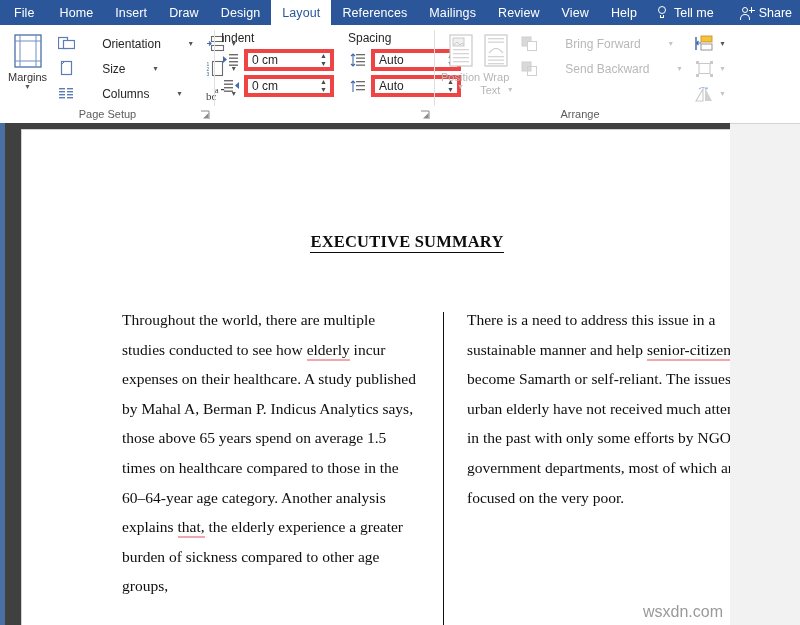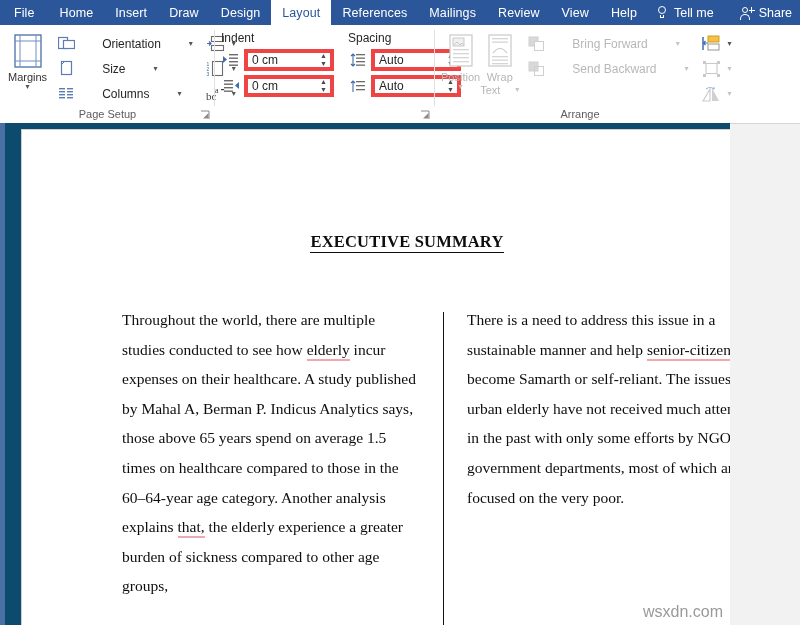--- a/index.html
+++ b/index.html
@@ -117,21 +117,21 @@
   .spin .val{flex:1 1 auto;font-size:12px;color:#262626;padding-left:4px;white-space:nowrap;}
   .spin .arrows{
     width:13px;height:20px;display:flex;flex-direction:column;
     align-items:center;justify-content:center;color:#4a4a4a;
   }
   .spin .arrows .up,.spin .arrows .dn{font-size:7px;line-height:8px;}
 
   
   .canvas{
     position:absolute;left:0;top:123px;width:730px;height:502px;
-    background:#0c4a6e;overflow:hidden;
+    background:#404040;overflow:hidden;
   }
   .leftstrip{position:absolute;left:0;top:0;width:5px;height:502px;background:#4a6fa5;}
   .page{
     position:absolute;left:22px;top:7px;width:770px;height:600px;
     background:#ffffff;box-shadow:0 0 0 1px #d0d0d0;
   }
   .doc{
     position:absolute;left:0;top:0;width:770px;height:600px;
     font-family:"Liberation Serif", serif;color:#0d0d0d;
   }
@@ -459,21 +459,21 @@
                 </g>
               <path d="M8 19 q7 -9 14 0" stroke="#c9c9c9" stroke-width="1.2" fill="none"></path>
               <g fill="#d5d5d5">
                   <rect x="7" y="22" width="16" height="1.3"></rect>
                   <rect x="7" y="25.5" width="16" height="1.3"></rect>
                   <rect x="7" y="29" width="16" height="1.3"></rect>
                 </g>
             </svg>
           </div>
           <div class="lbl dim">Wrap</div>
-          <div style="display:flex;align-items:center;gap:15px;">
+          <div style="display:flex;align-items:center;gap:8px;">
             <span class="lbl dim">Text</span>
             <span class="cv dim" style="font-size:8px;color:#c4c4c4;">▾</span>
           </div>
         </div>
 
         <div class="smallcol" style="margin-left:4px;">
           <div class="srow">
             <span class="ico">
               <svg width="17" height="16" viewBox="0 0 17 16">
                 <rect x="1" y="1" width="9" height="9" fill="#d9d9d9" stroke="#cfcfcf" stroke-width="1"></rect>

